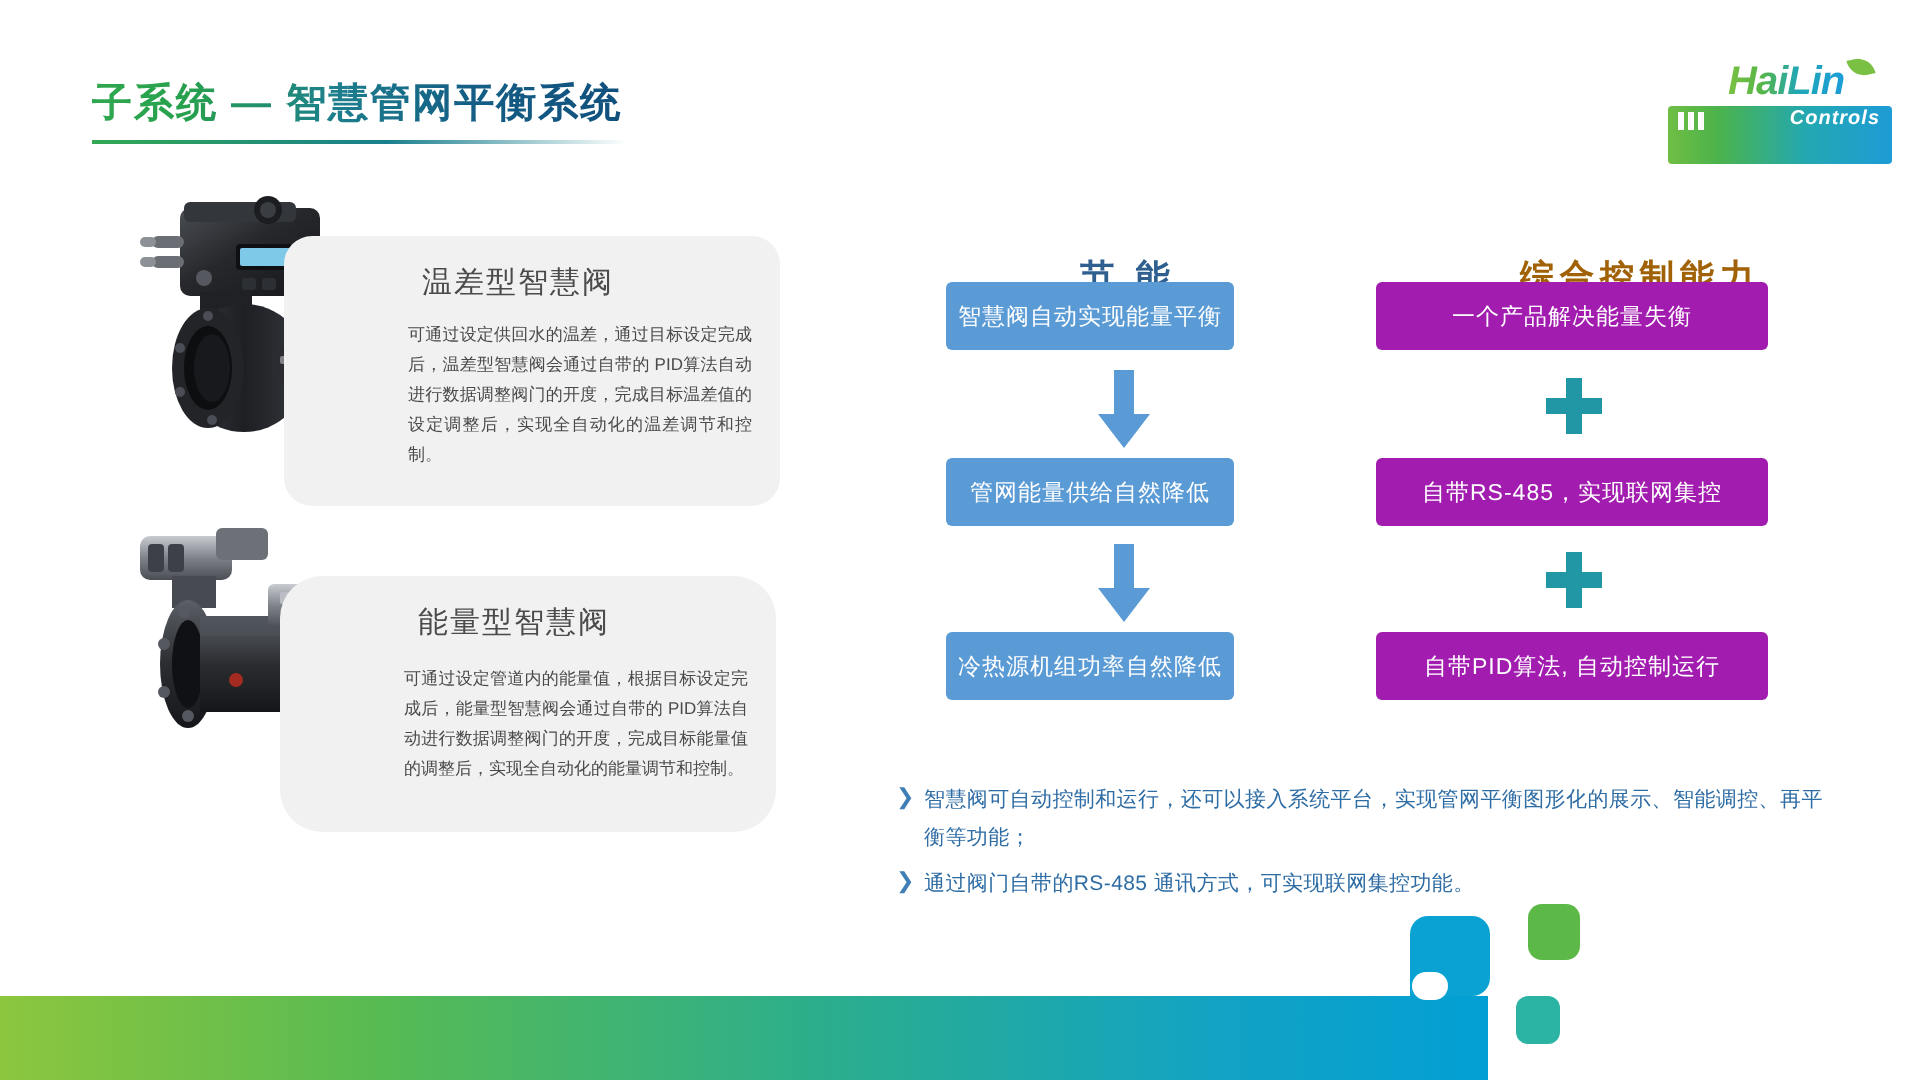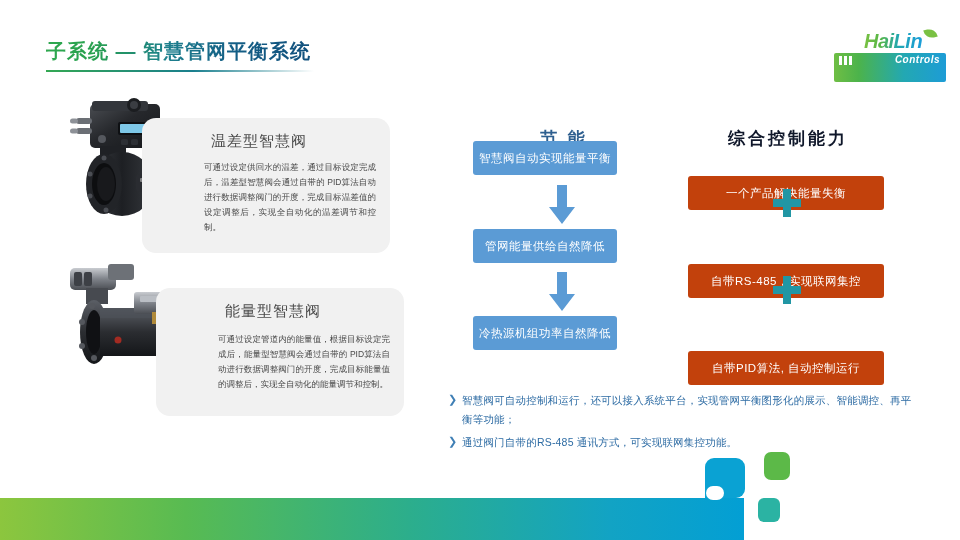--- a/index.html
+++ b/index.html
@@ -42,21 +42,21 @@
     color:#ffffff;letter-spacing:.5px;
   }
   .logo-bars{position:absolute;left:5px;top:3px;display:flex;gap:2px;}
   .logo-bars i{display:block;width:3px;height:9px;background:#fff;}
 
   
   .card{
     position:absolute;background:#f1f1f1;border-radius:14px;
   }
   .card1{left:142px;top:118px;width:248px;height:135px;}
-  .card2{left:156px;top:288px;width:248px;height:128px;}
+  .card2{left:140px;top:288px;width:248px;height:128px;border-radius:21px;}
   .card-title{
     position:absolute;left:0;right:14px;top:14px;text-align:center;
     font-size:15px;font-weight:normal;color:#4b4b4b;letter-spacing:1px;
   }
   .card-body{
     position:absolute;left:62px;right:14px;top:42px;
     font-size:8.5px;line-height:15px;color:#4a4a4a;text-align:justify;
   }
   .card2 .card-body{left:62px;top:44px;}
 
@@ -64,29 +64,29 @@
   .valve{position:absolute;}
   .valve1{left:62px;top:96px;width:152px;height:128px;}
   .valve2{left:52px;top:262px;width:176px;height:132px;}
 
   
   .col-head{
     position:absolute;font-size:17px;font-weight:bold;letter-spacing:3px;
     text-align:center;white-space:nowrap;margin-top:28px;
   }
   .head-energy{left:476px;top:99px;width:176px;color:#2e5f8f;}
-  .head-ctrl{left:695px;top:99px;width:186px;color:#0f172a;}
+  .head-ctrl{left:727px;top:99px;width:186px;color:#a16207;text-decoration:underline;}
 
   .fbox{
     position:absolute;height:34px;border-radius:3px;color:#fff;
     display:flex;align-items:center;justify-content:center;
     font-size:11.5px;letter-spacing:.5px;white-space:nowrap;
   }
   .fbox.blue{background:#5b9bd5;}
-  .fbox.teal{background:#c2410c;margin-top:35px;}
+  .fbox.teal{background:#a21caf;}
   .c1{left:473px;width:144px;}
   .c2{left:688px;width:196px;}
   .r1{top:141px;} .r2{top:229px;} .r3{top:316px;}
 
   .arrow{position:absolute;left:548px;width:28px;height:40px;}
   .a1{top:185px;} .a2{top:272px;}
 
   .plus{
     position:absolute;left:772px;width:30px;height:30px;color:#2196a4;
     font-size:34px;font-weight:bold;line-height:30px;text-align:center;

